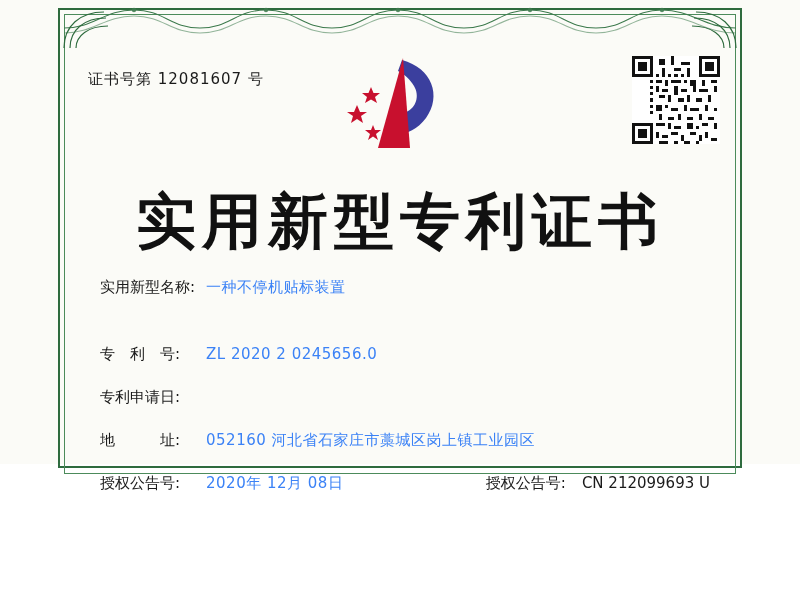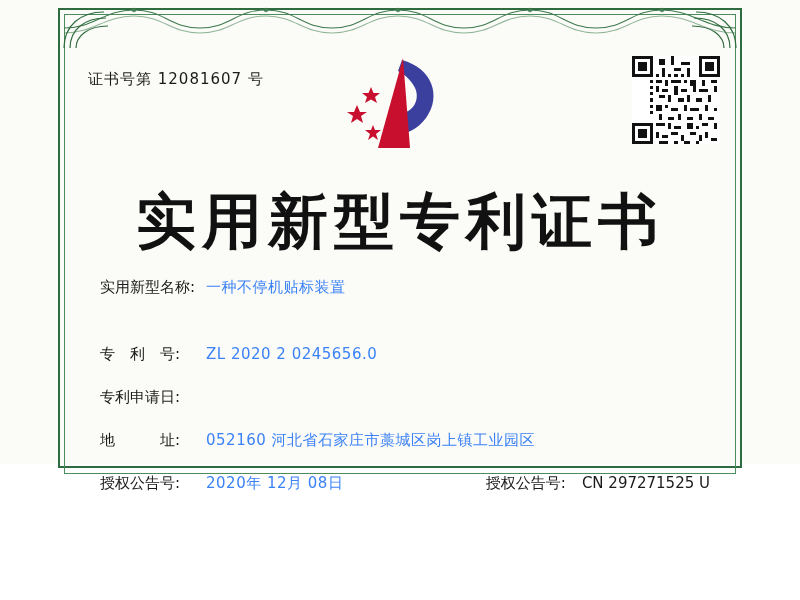--- a/index.html
+++ b/index.html
@@ -321,17 +321,17 @@
 
     <div class="field-row">
       <span class="field-label">地　　　址:</span>
       <span class="field-value">052160 河北省石家庄市藁城区岗上镇工业园区</span>
     </div>
 
     <div class="field-row last">
       <span class="field-label">授权公告号:</span>
       <span class="field-value">2020年 12月 08日</span>
       <span class="inline-label2">授权公告号:</span>
-      <span>CN 297271525 U</span>
+      <span>CN 212099693 U</span>
     </div>
 
   </div>
 </div>
 
 </body></html>

